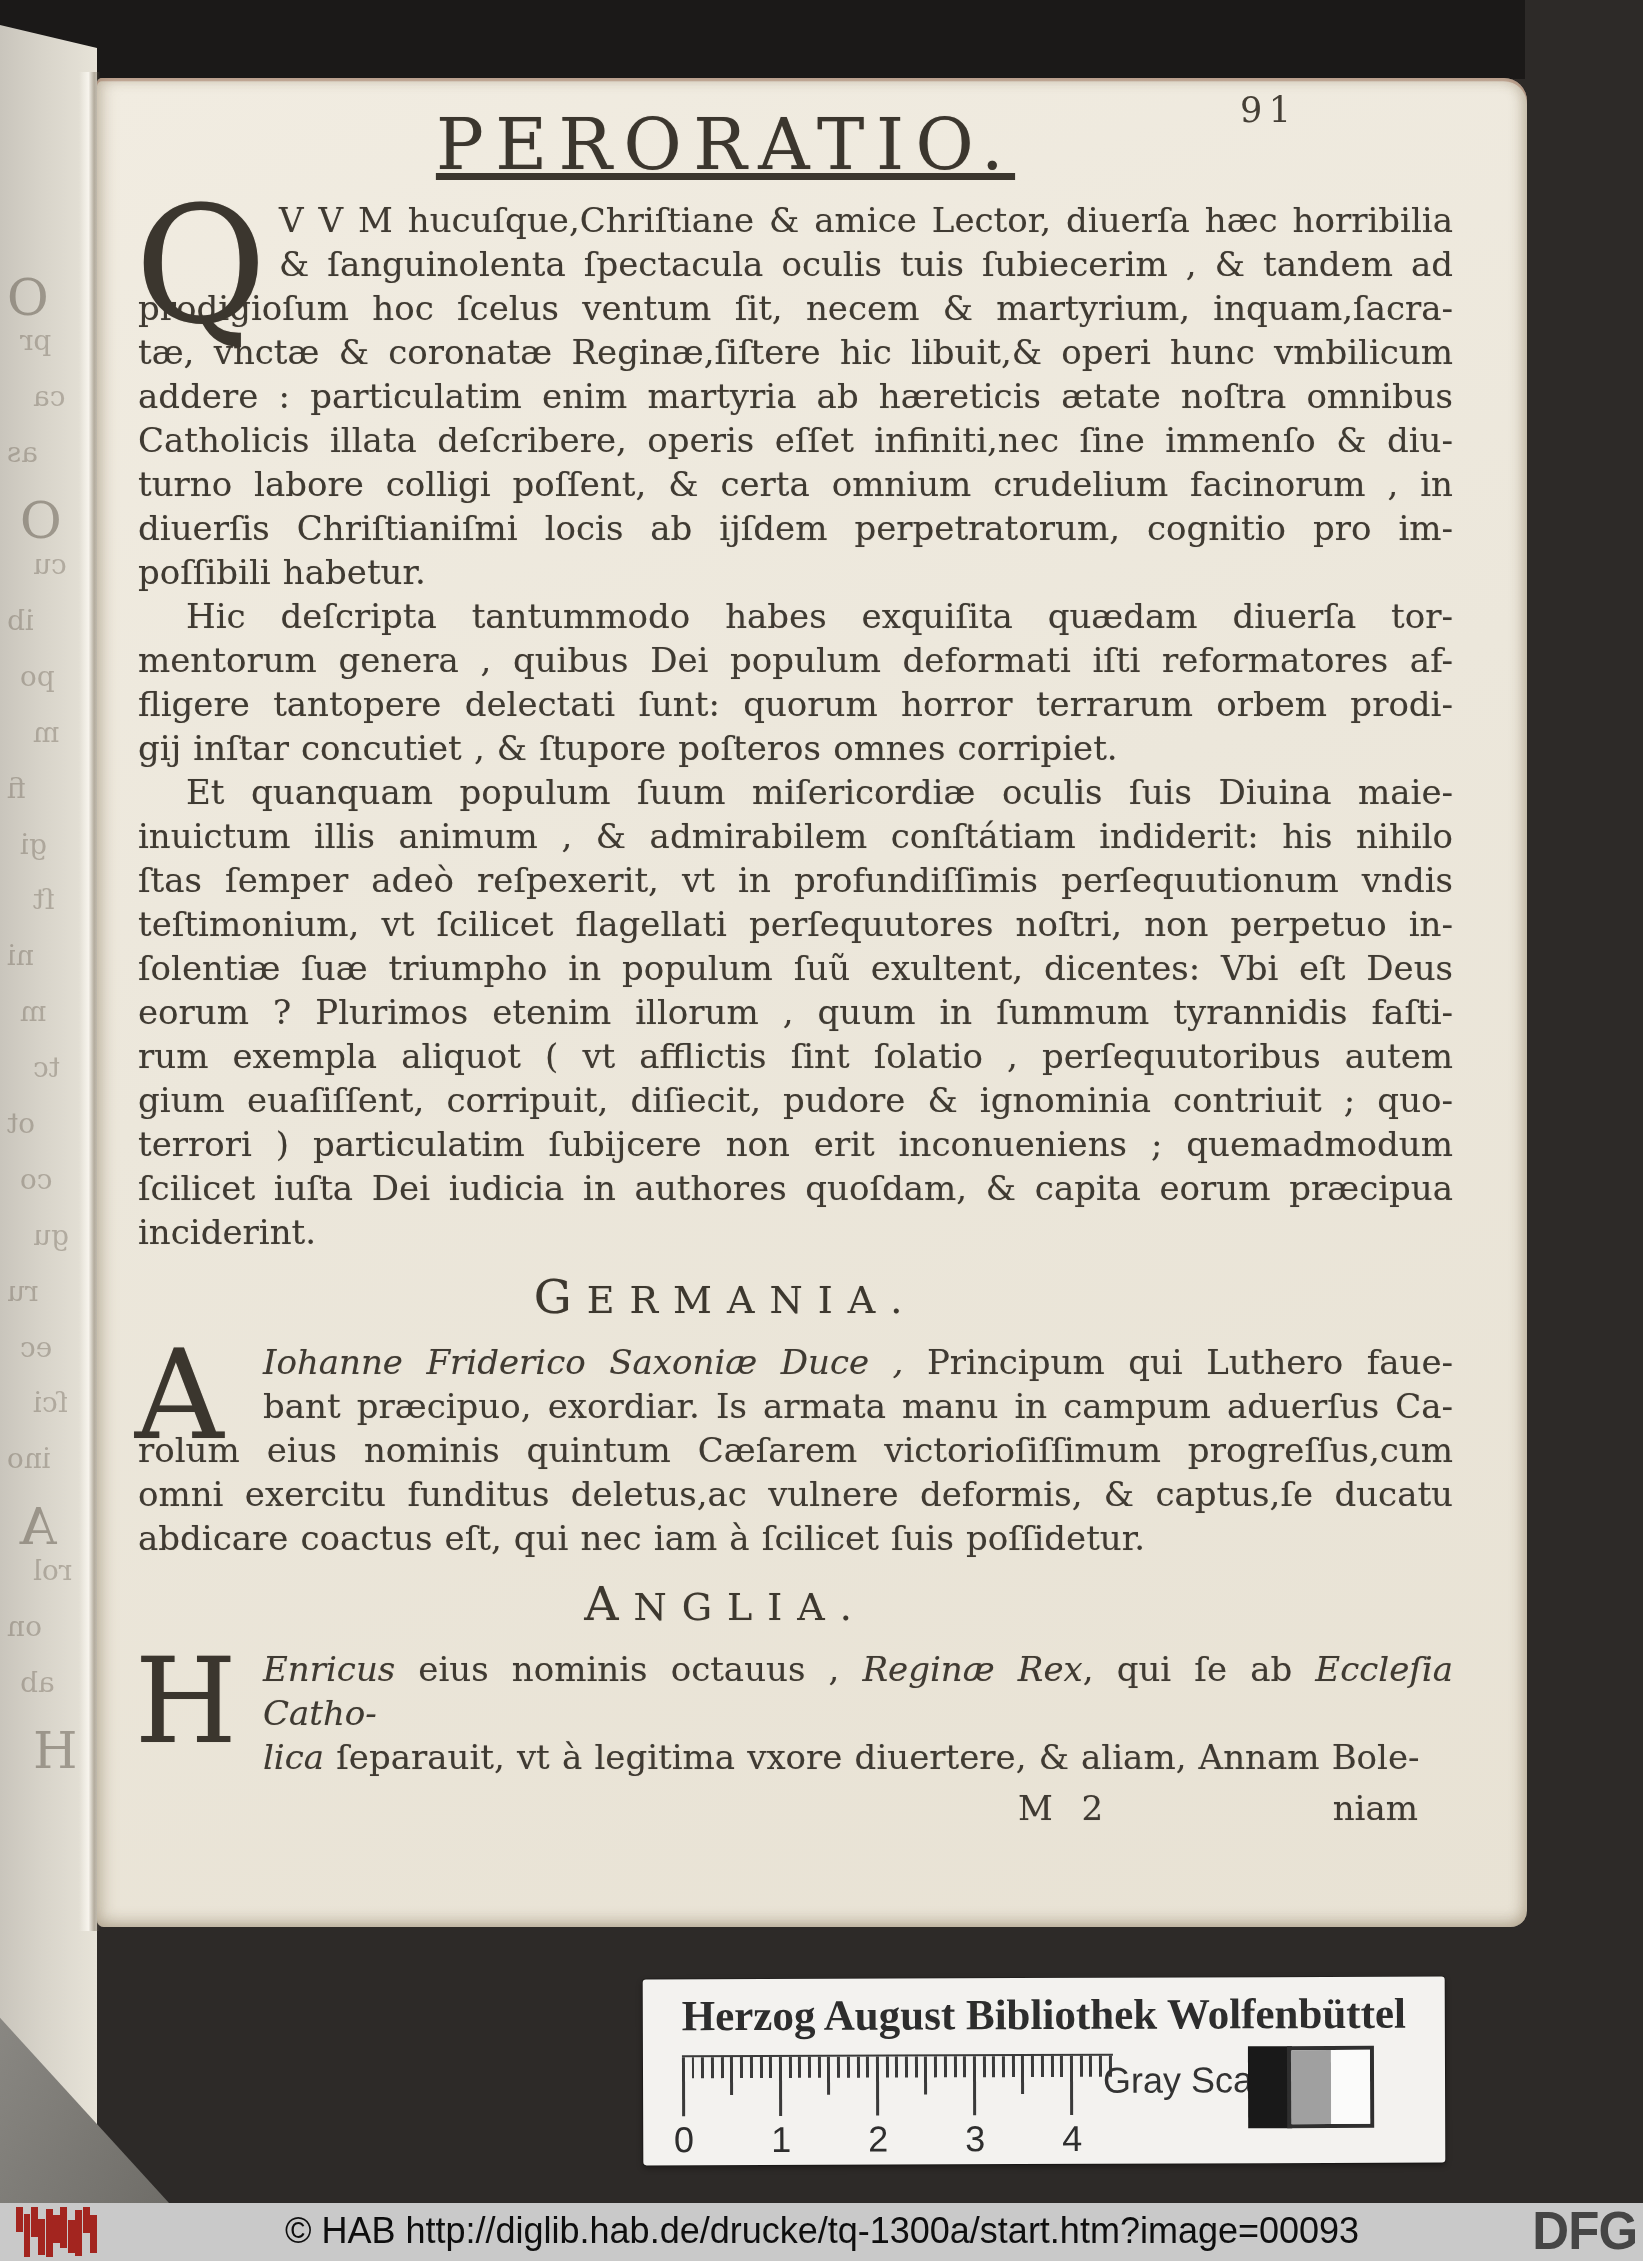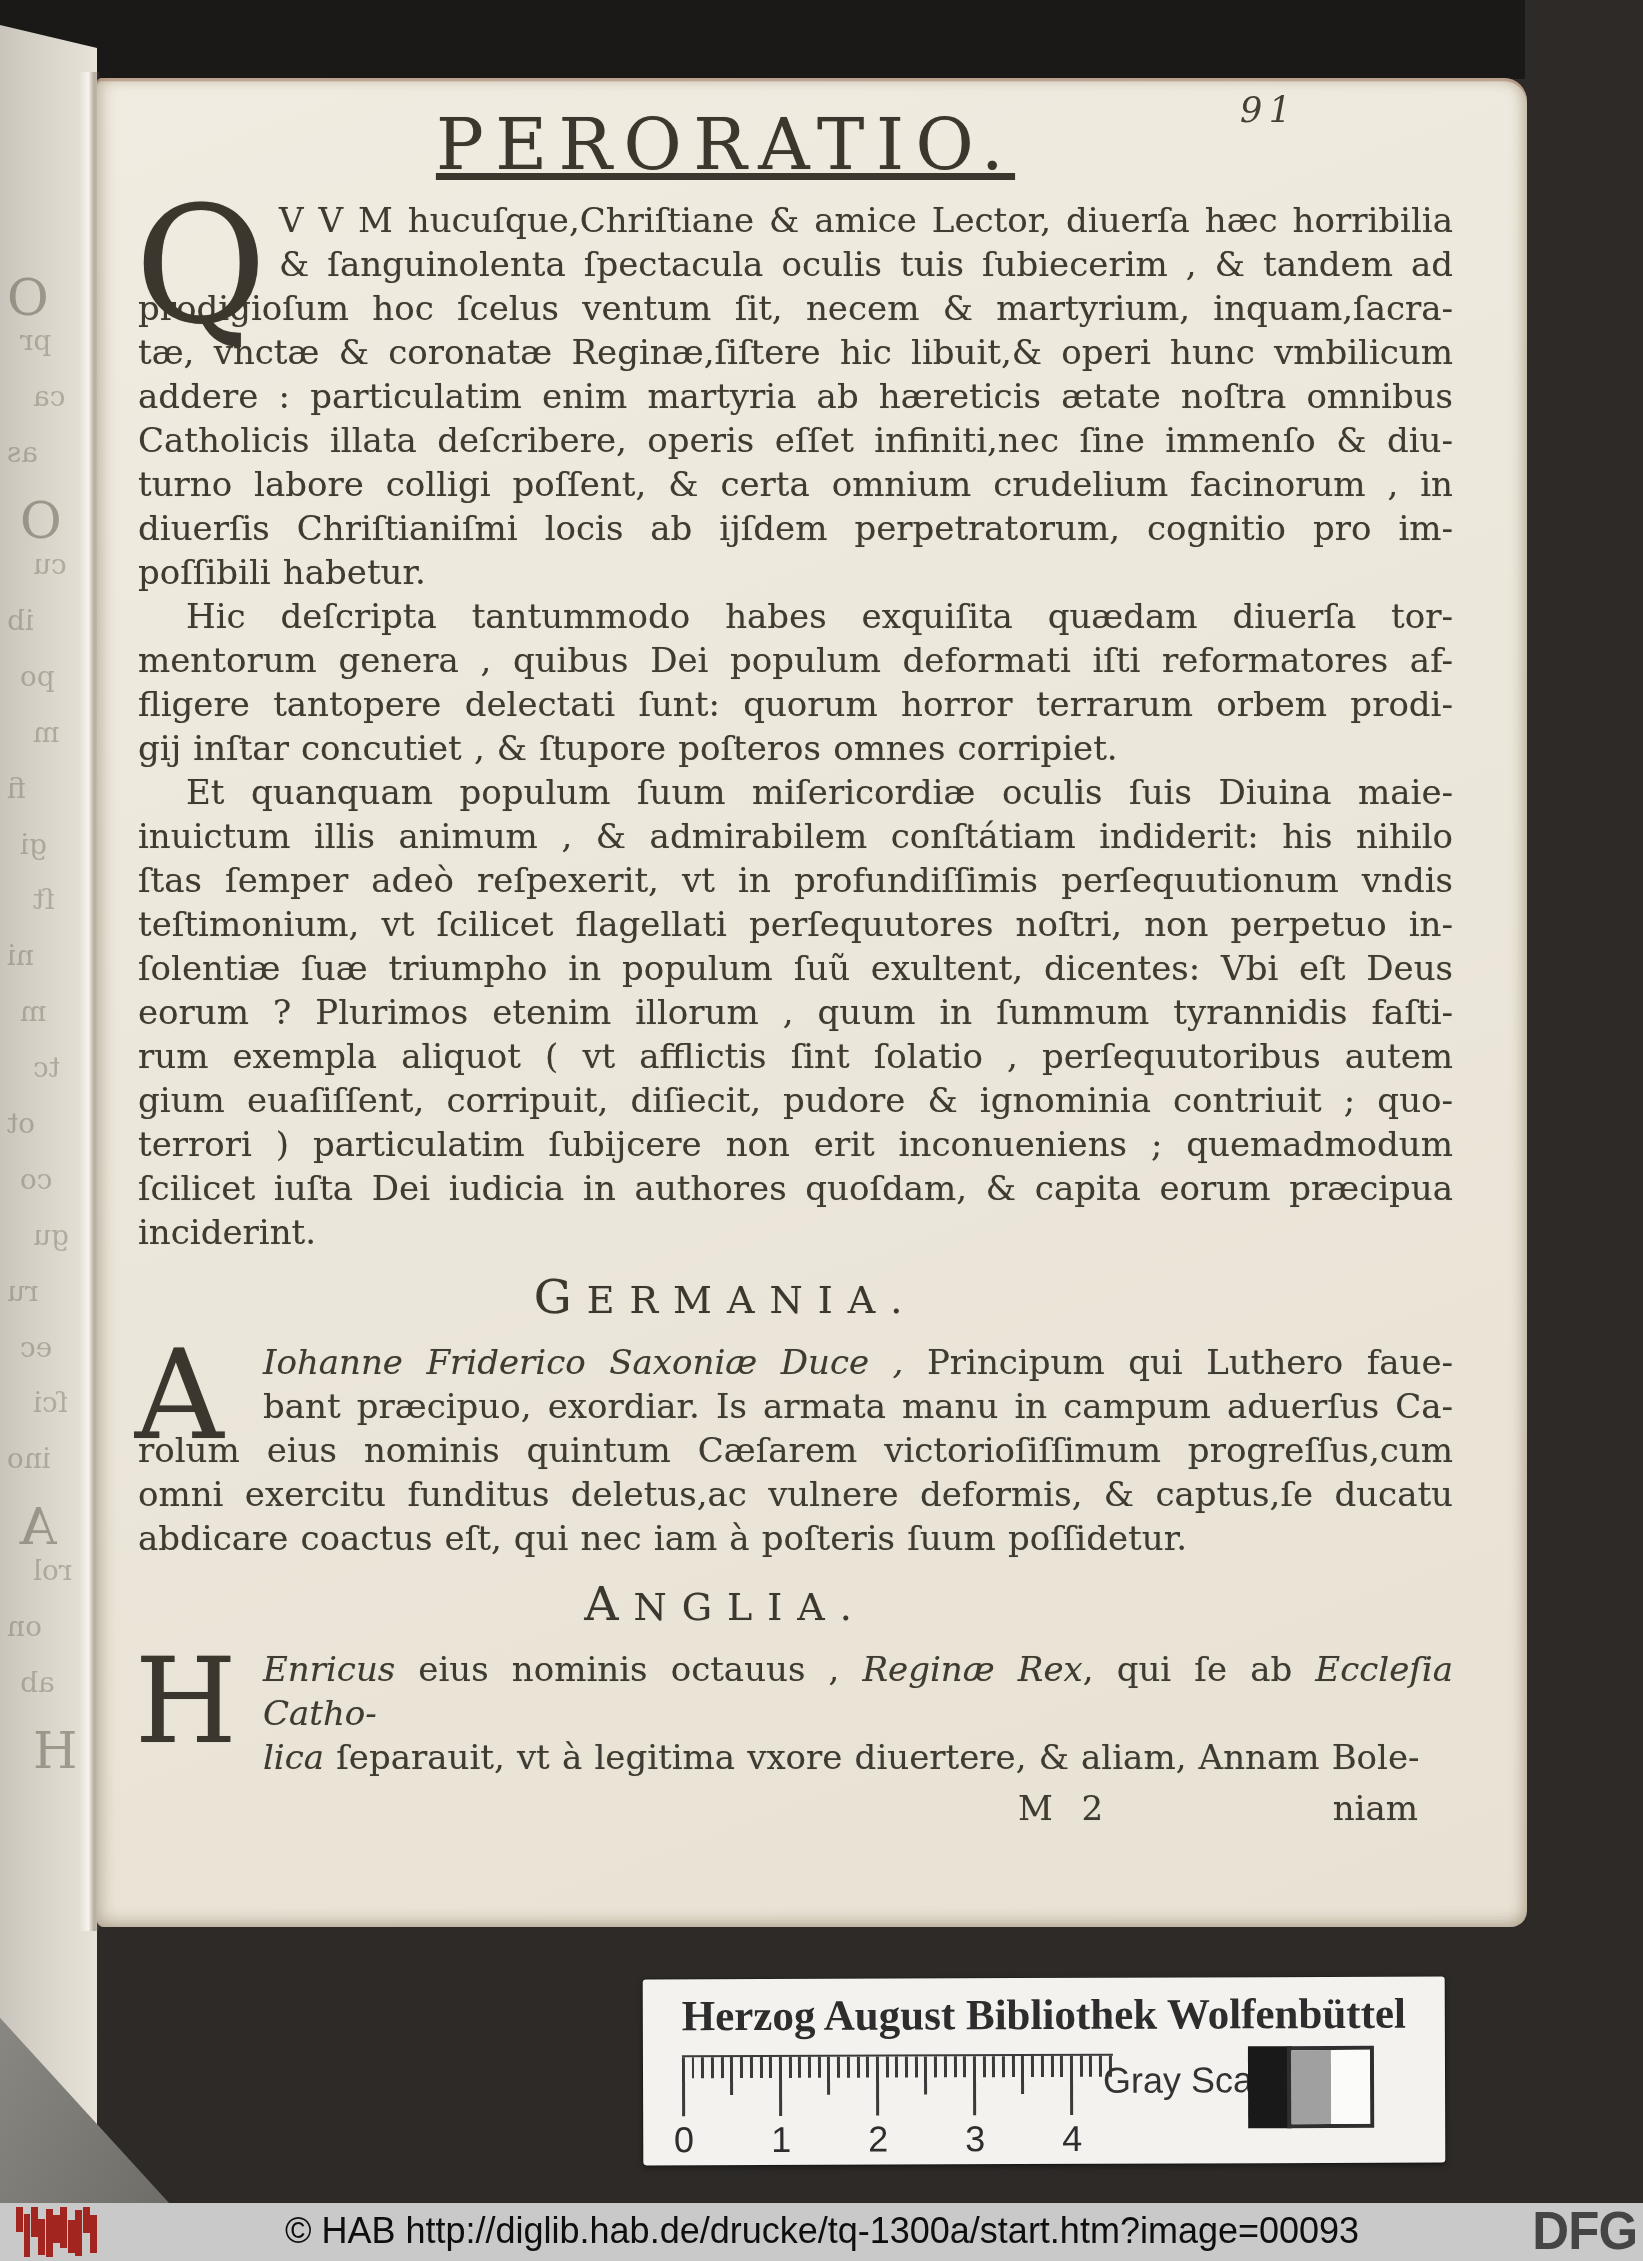--- a/index.html
+++ b/index.html
@@ -25,21 +25,21 @@
 
   
   .main-page{position:absolute;left:97px;top:78px;width:1430px;height:1849px;
       background:linear-gradient(160deg,#f1ece1 0%,#ece7db 45%,#e8e2d4 100%);
       border-radius:5px 23px 16.4px 6.6px;
       box-shadow:inset 0 3.3px 0 rgba(125,55,30,.28),
                  inset -5px 0 13px rgba(110,90,60,.25),
                  inset 6.6px 0 16.4px rgba(120,100,70,.22),
                  inset 0 -6.6px 15px rgba(115,95,65,.18);}
 
-  .page-number{position:absolute;left:1143px;top:11.5px;font-size:35px;font-style:italic;
+  .page-number{position:absolute;left:1143px;top:11.5px;font-size:35px;
       letter-spacing:6.6px;color:#453f36;}
   .page-title{position:absolute;left:41px;top:25px;width:1315px;box-sizing:border-box;
       padding-right:140px;text-align:center;font-size:71px;letter-spacing:11.5px;
       color:#3b362e;text-shadow:0 0 0.8px rgba(60,50,40,.45);text-decoration:underline;}
 
   .text-block{position:absolute;left:41px;top:120px;width:1315px;font-size:34px;
       line-height:44px;color:#3f3a32;text-shadow:0 0 0.8px rgba(60,50,40,.35);
       word-spacing:.04em;}
   .line{text-align:justify;text-align-last:justify;}
   .line.last{text-align-last:left;}
@@ -171,21 +171,21 @@
           <div class="line"><span>ſcilicet iuſta Dei iudicia in authores quoſdam, &amp; capita eorum præcipua</span></div>
           <div class="line last"><span>inciderint.</span></div>
         </div>
         <div class="heading">GERMANIA.</div>
         <div class="para cap-a">
           <span class="dropcap">A</span>
           <div class="line capline"><span class="it">Iohanne Friderico Saxoniæ Duce ,</span><span> Principum qui Luthero faue-</span></div>
           <div class="line capline"><span>bant præcipuo, exordiar. Is armata manu in campum aduerſus Ca-</span></div>
           <div class="line"><span>rolum eius nominis quintum Cæſarem victorioſiſſimum progreſſus,cum</span></div>
           <div class="line"><span>omni exercitu funditus deletus,ac vulnere deformis, &amp; captus,ſe ducatu</span></div>
-          <div class="line last"><span>abdicare coactus eſt, qui nec iam à poſteris ſuum poſſidetur.</span></div>
+          <div class="line last"><span>abdicare coactus eſt, qui nec iam à ſcilicet ſuis poſſidetur.</span></div>
         </div>
         <div class="heading">ANGLIA.</div>
         <div class="para cap-h">
           <span class="dropcap">H</span>
           <div class="line capline"><span class="it">Enricus</span><span> eius nominis octauus , </span><span class="it">Reginæ Rex</span><span>, qui ſe ab </span><span class="it">Eccleſia Catho-</span></div>
           <div class="line capline last"><span class="it">lica</span><span> ſeparauit, vt à legitima vxore diuertere, &amp; aliam, Annam Bole-</span></div>
         </div>
         <div class="sig-row">
           <span class="sig-mark">M 2</span>
           <span class="sig-catch">niam</span>

